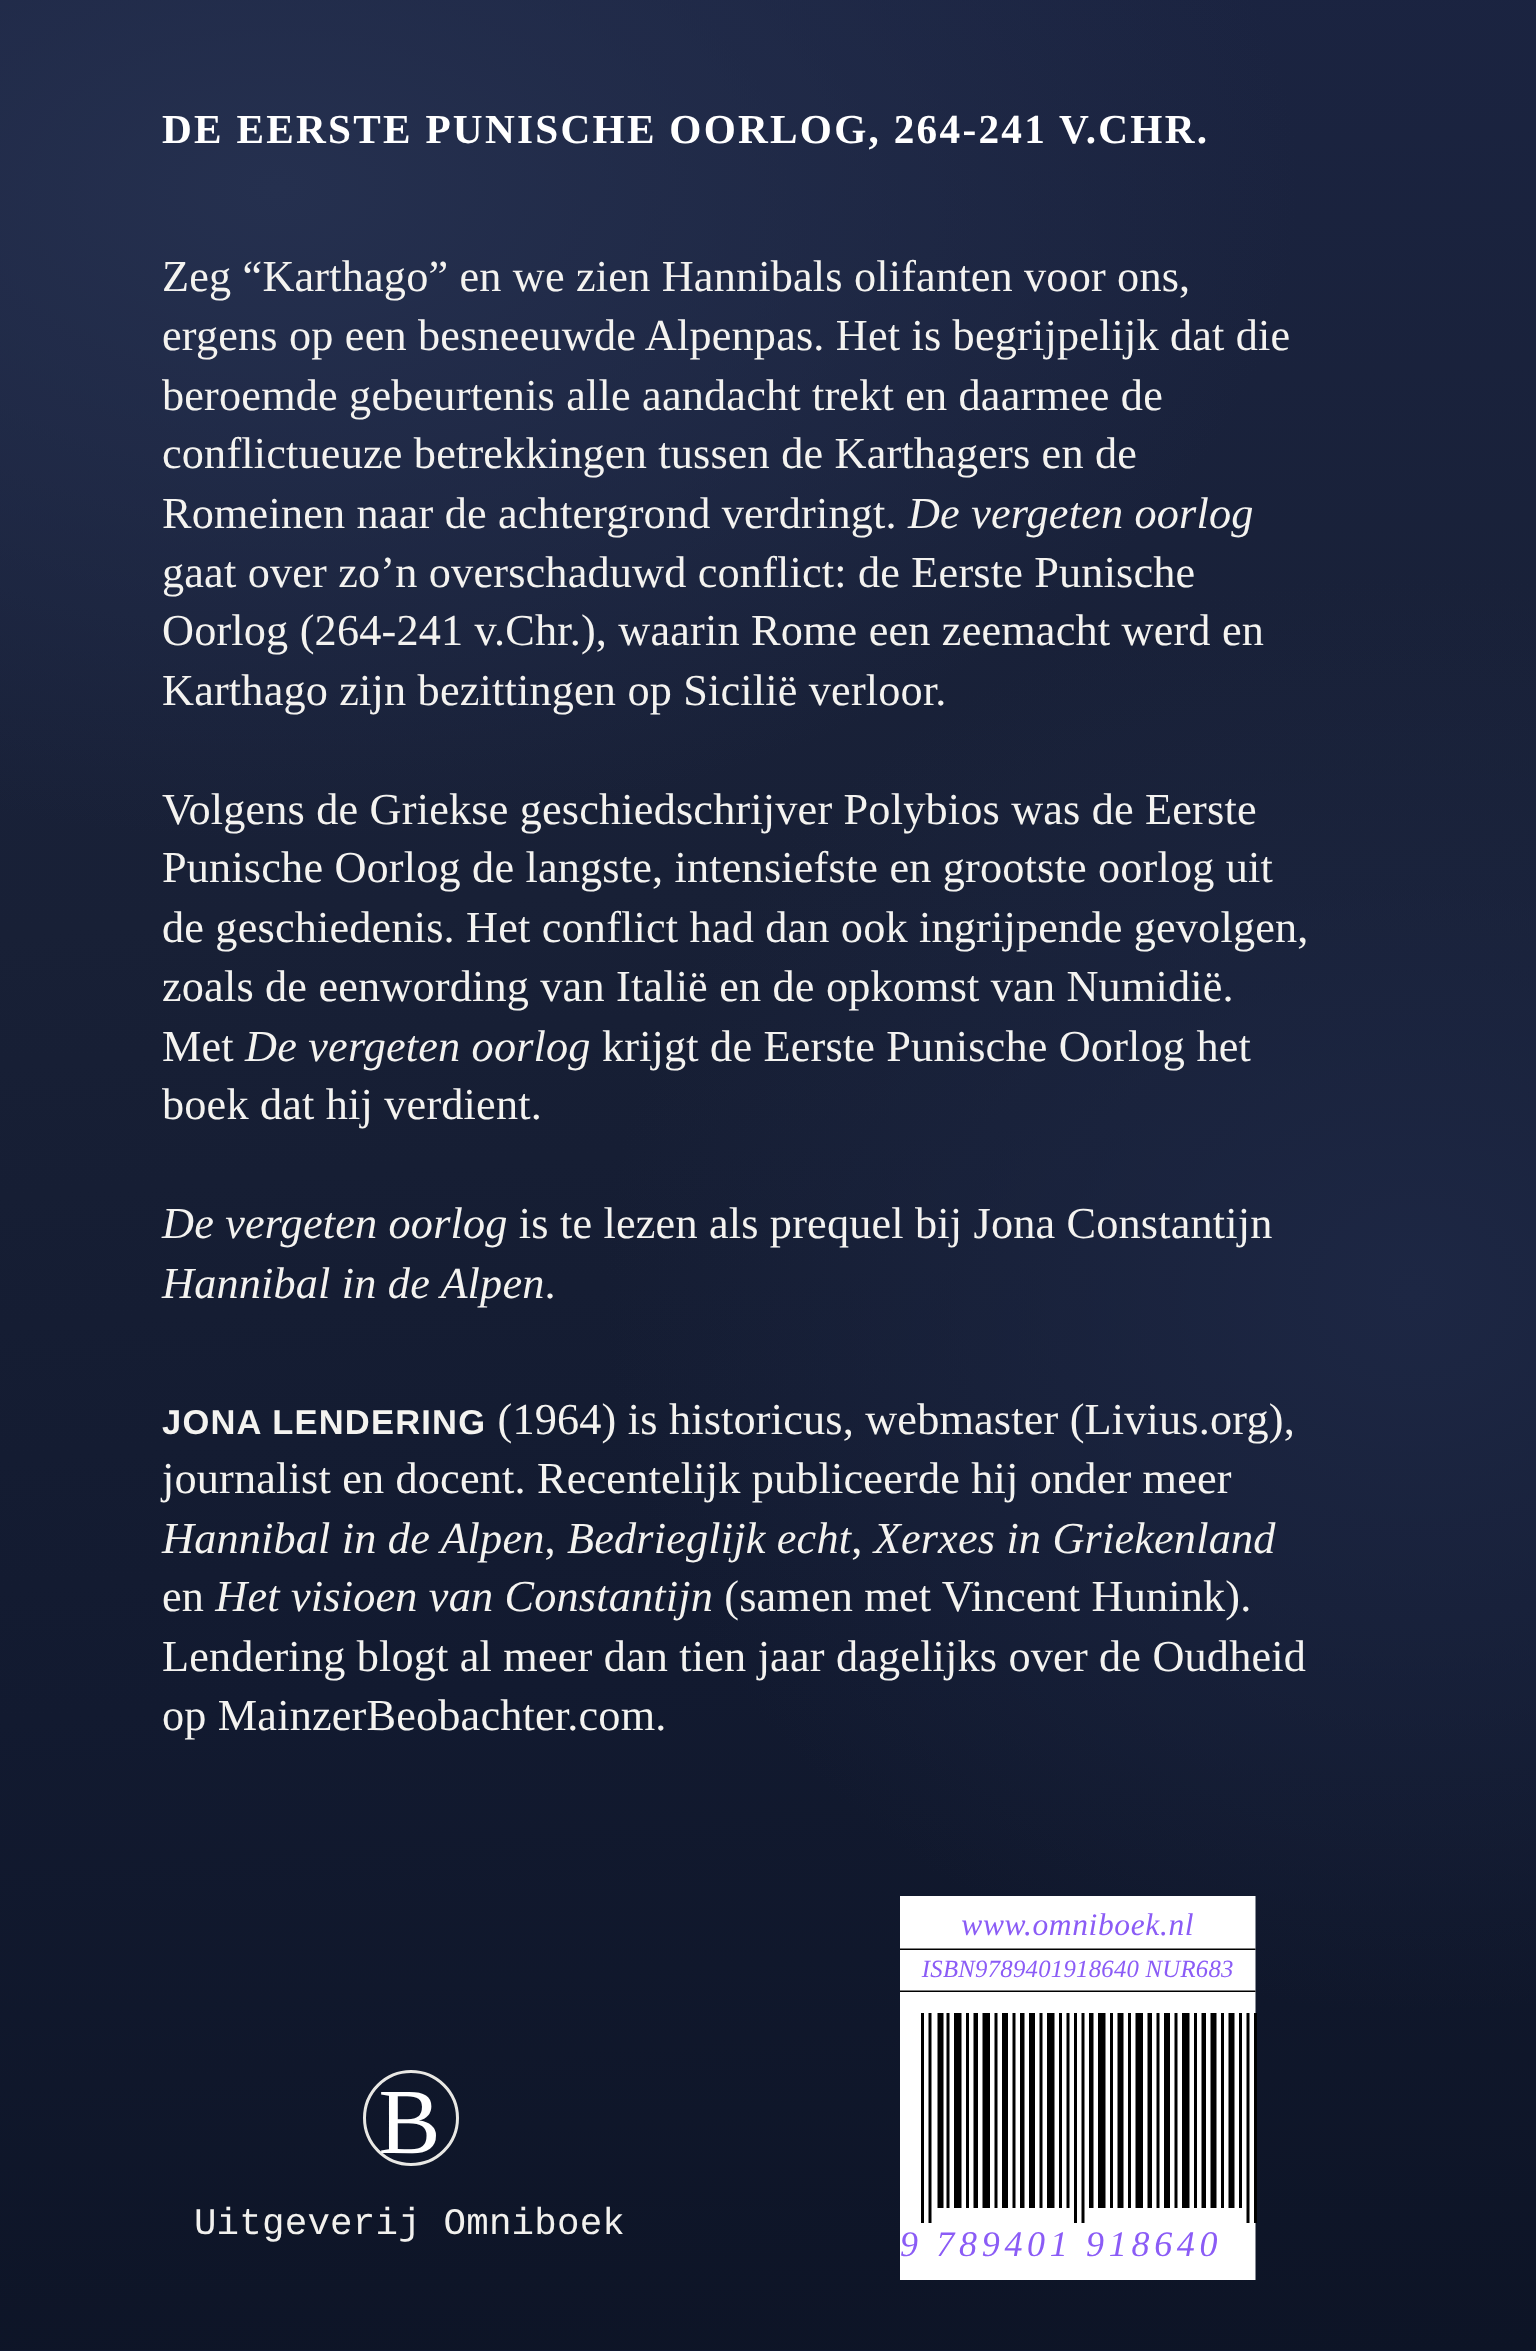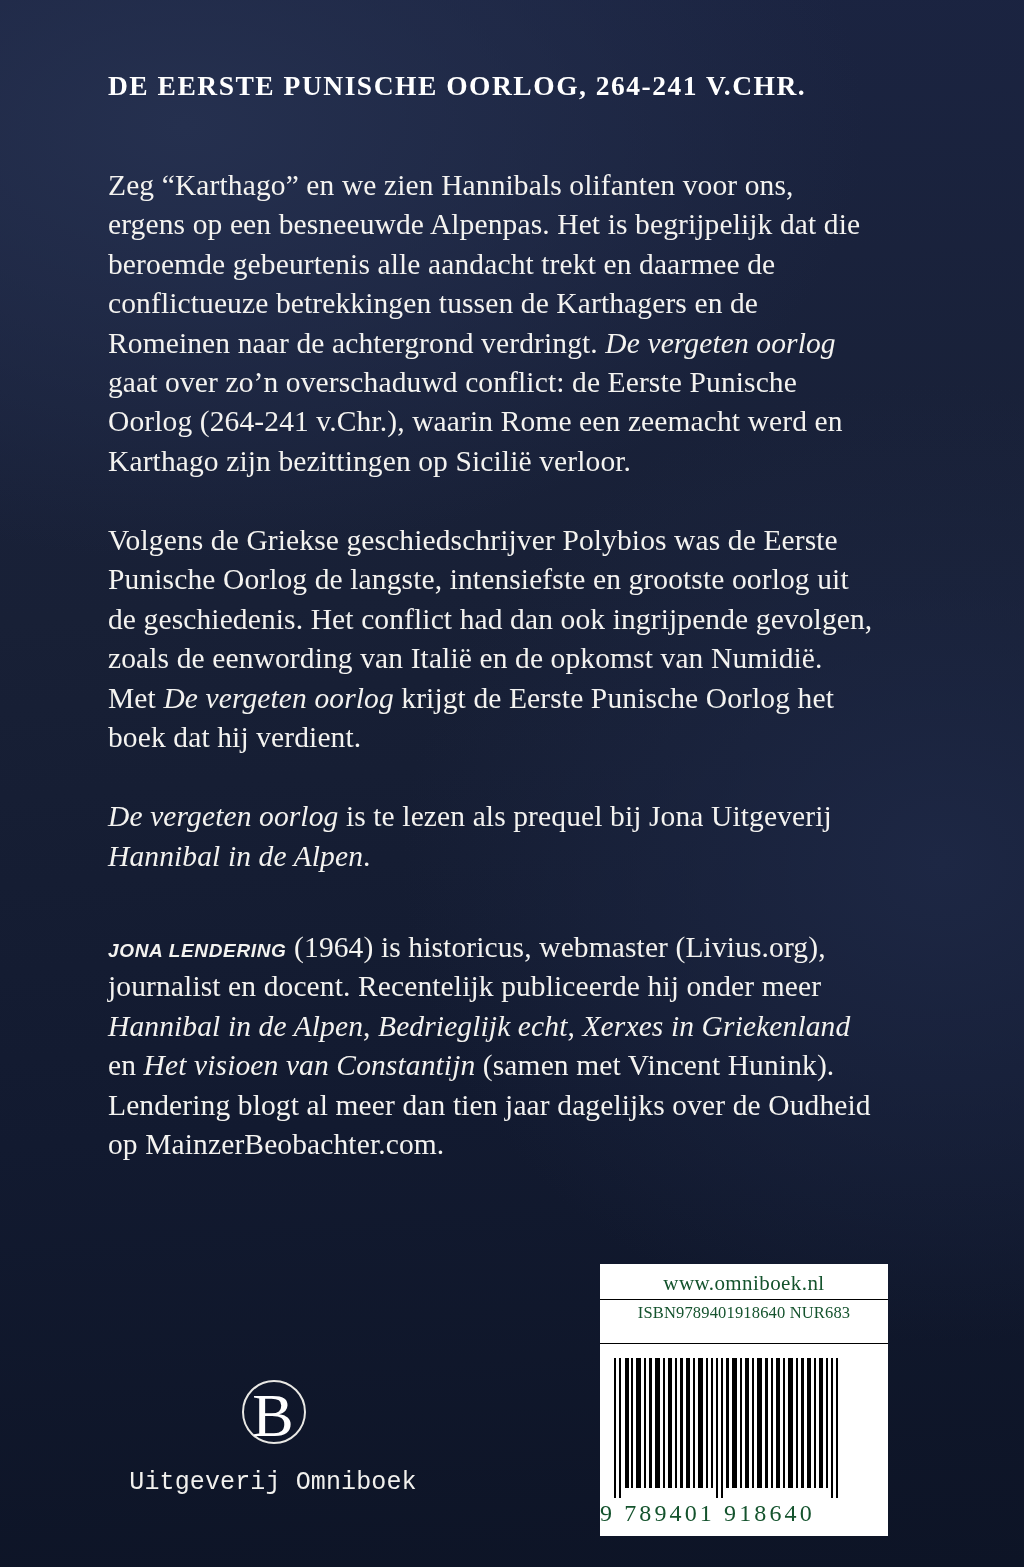--- a/index.html
+++ b/index.html
@@ -48,49 +48,49 @@
     text-align: left;
   }
   .para:last-child { margin-bottom: 0; }
   .it { font-style: italic; text-align: center; }
   .author-para {
     margin-top: 52px;
   }
   .author-name {
     font-family: "Liberation Sans", sans-serif;
     font-weight: 700;
-    font-size: 19px;
+    font-size: 23px;
     letter-spacing: 0.035em;
-    font-style: italic;
   }
 
   
   .barcode-block {
     position: absolute;
     left: 600px;
     top: 1264px;
-    width: 288px;
+    width: 237px;
     background: #ffffff;
     padding: 0;
     box-sizing: border-box;
-    color: #14532d;
+    color: #8b5cf6;
     font-family: "Liberation Serif", serif;
+    font-style: italic;
   }
   .barcode-url {
     text-align: center;
     font-size: 21px;
     letter-spacing: 0.02em;
     padding: 7px 0 3px 0;
     border-bottom: 1.5px solid #000;
   }
   .barcode-isbn {
     text-align: center;
     font-size: 16.5px;
     letter-spacing: 0.01em;
-    padding: 3px 0 20px 0;
+    padding: 3px 0 4px 0;
     border-bottom: 1.5px solid #000;
   }
   .barcode-bars {
     height: 140px;
     margin: 14px 12px 2px 12px;
     display: block;
   }
   .barcode-digits {
     text-align: left;
     font-size: 24px;
@@ -146,21 +146,21 @@
 <div class="cover">
 
   <div class="content">
 
     <h1 class="heading">DE EERSTE PUNISCHE OORLOG, 264-241 V.CHR.</h1>
 
     <p class="para"><span>Zeg “Karthago” en we zien Hannibals olifanten voor ons, ergens op een besneeuwde Alpenpas. Het is begrijpelijk dat die beroemde gebeurtenis alle aandacht trekt en daarmee de conflictueuze betrekkingen tussen de Karthagers en de Romeinen naar de achtergrond verdringt. </span><span class="it">De vergeten oorlog</span><span> gaat over zo’n overschaduwd conflict: de Eerste Punische Oorlog (264-241 v.Chr.), waarin Rome een zeemacht werd en Karthago zijn bezittingen op Sicilië verloor.</span></p>
 
     <p class="para"><span>Volgens de Griekse geschiedschrijver Polybios was de Eerste Punische Oorlog de langste, intensiefste en grootste oorlog uit de geschiedenis. Het conflict had dan ook ingrijpende gevolgen, zoals de eenwording van Italië en de opkomst van Numidië. Met </span><span class="it">De vergeten oorlog</span><span> krijgt de Eerste Punische Oorlog het boek dat hij verdient.</span></p>
 
-    <p class="para"><span class="it">De vergeten oorlog</span><span> is te lezen als prequel bij Jona Uitgeverij </span><span class="it">Hannibal in de Alpen</span><span>.</span></p>
+    <p class="para"><span class="it">De vergeten oorlog</span><span> is te lezen als prequel bij Jona Constantijn </span><span class="it">Hannibal in de Alpen</span><span>.</span></p>
 
     <p class="para author-para"><span class="author-name">JONA LENDERING</span><span> (1964) is historicus, webmaster (Livius.org), journalist en docent. Recentelijk publiceerde hij onder meer </span><span class="it">Hannibal in de Alpen</span><span>, </span><span class="it">Bedrieglijk echt</span><span>, </span><span class="it">Xerxes in Griekenland</span><span> en </span><span class="it">Het visioen van Constantijn</span><span> (samen met Vincent Hunink). Lendering blogt al meer dan tien jaar dagelijks over de Oudheid op MainzerBeobachter.com.</span></p>
 
   </div>
 
   <div class="barcode-block">
     <div class="barcode-url">www.omniboek.nl</div>
     <div class="barcode-isbn">ISBN9789401918640 NUR683</div>
     <svg class="barcode-bars" viewBox="0 0 230 140" preserveAspectRatio="none">
       <g fill="#000">

